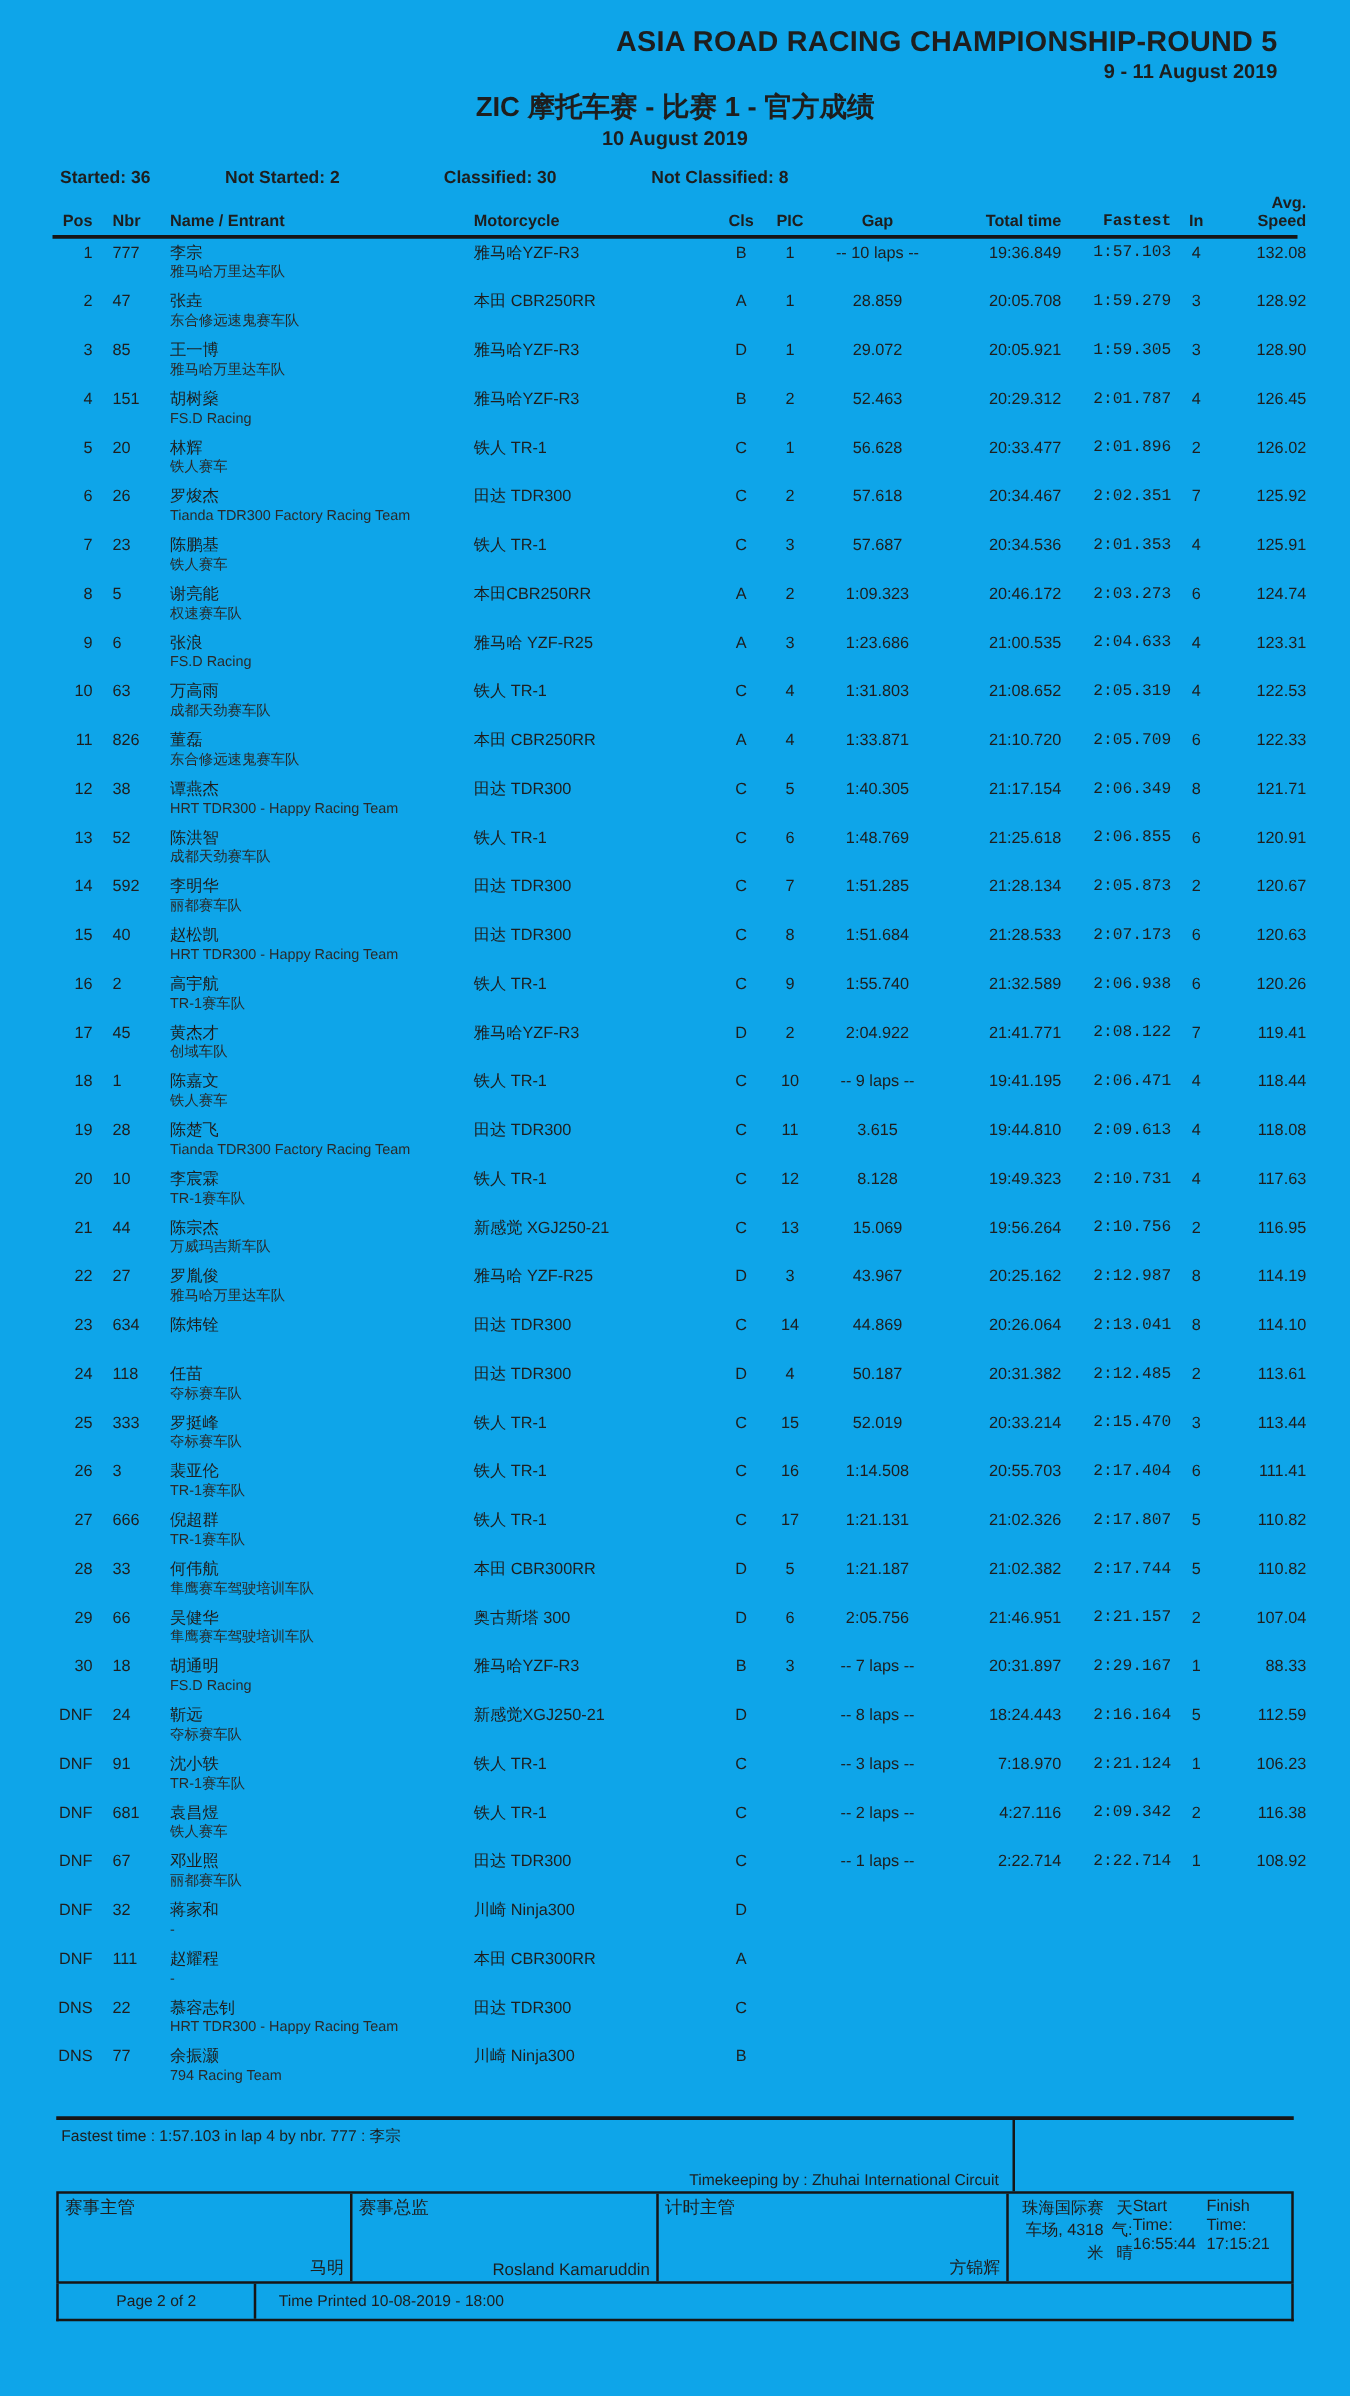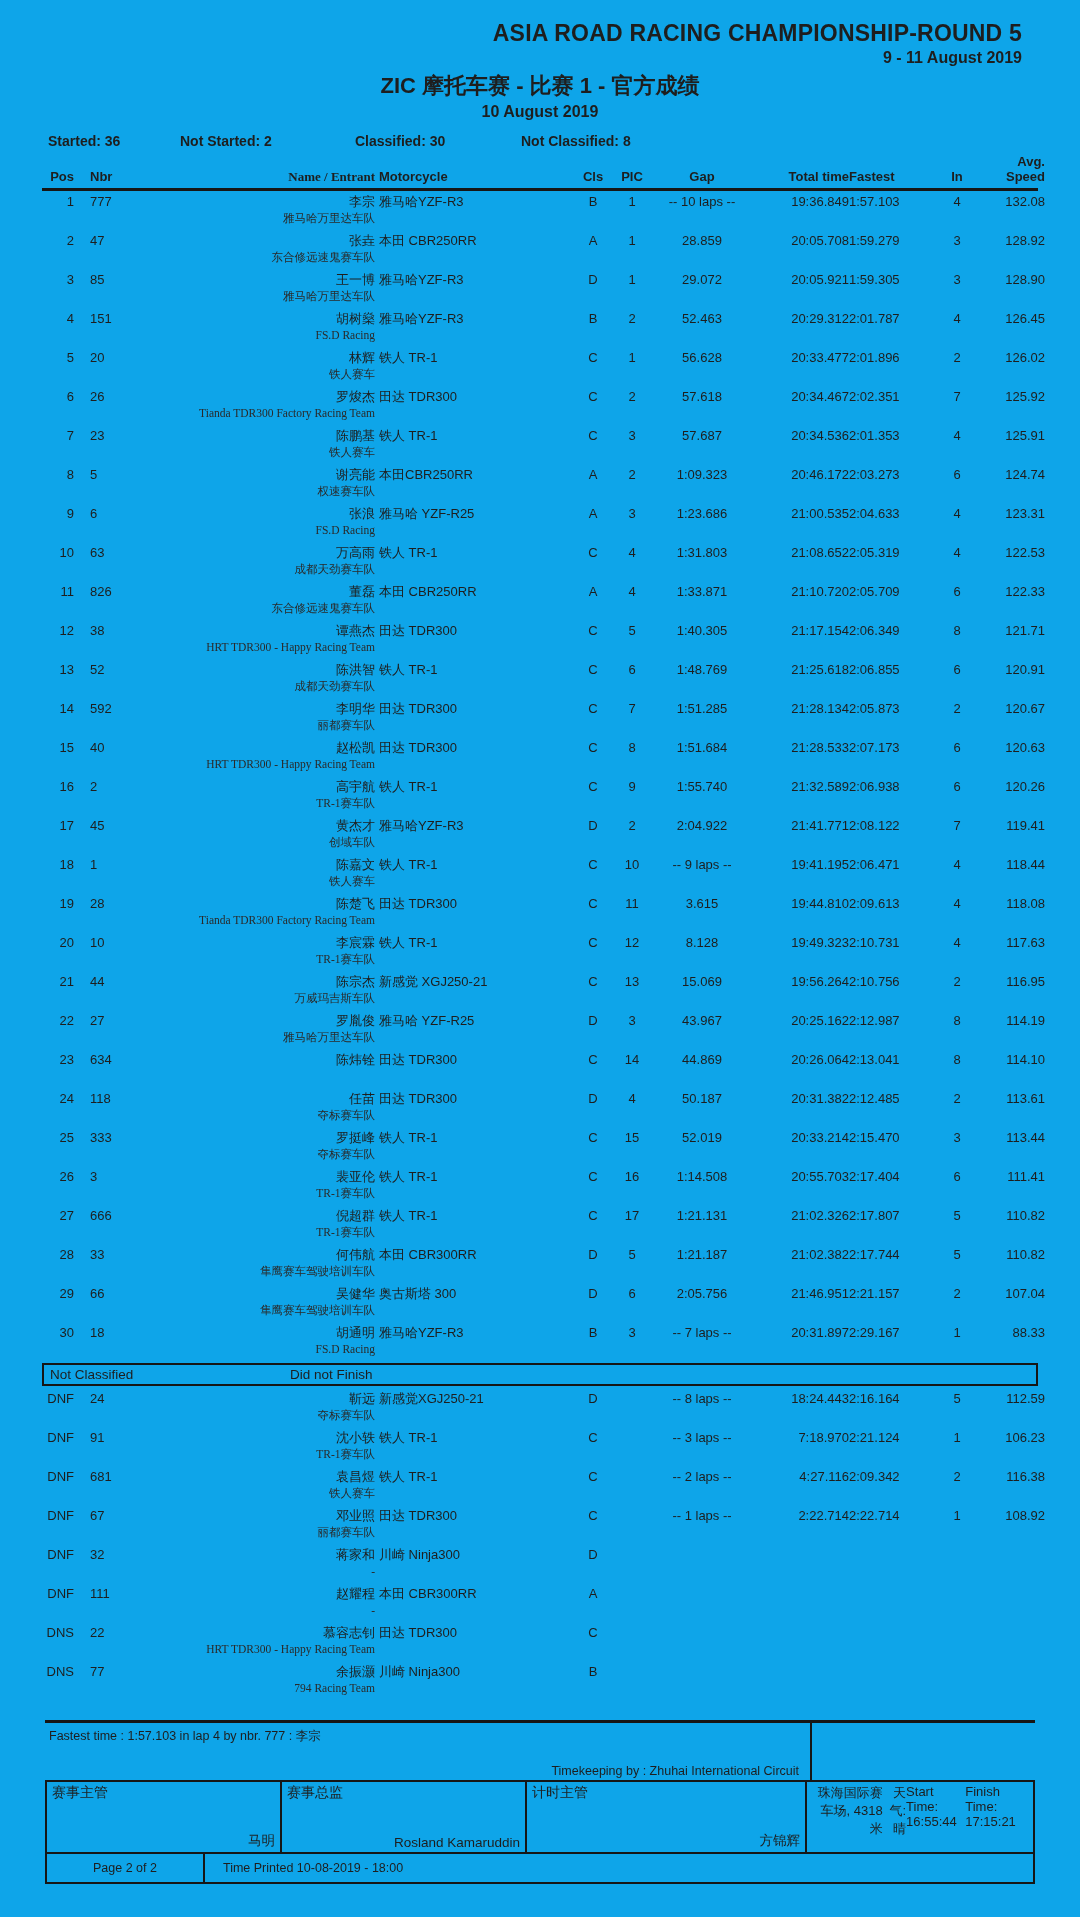--- a/index.html
+++ b/index.html
@@ -19,27 +19,27 @@
   .summary .s2{width:175px;}
   .summary .s3{width:166px;}
   
   .tbl{margin:6px 42px 0 42px;}
   .thead{display:flex;align-items:flex-end;border-bottom:3px solid #161616;
          padding-bottom:3px;font-size:13px;font-weight:bold;line-height:1.15;}
   .row{display:flex;min-height:39px;font-size:13px;line-height:1.25;align-items:flex-start;padding-top:3px;box-sizing:border-box;}
   .c{box-sizing:border-box;}
   .c-pos{width:36px;text-align:right;padding-right:4px;flex:none;}
   .c-nbr{width:52px;text-align:left;padding-left:12px;flex:none;}
-  .c-name{width:245px;text-align:right;padding-left:6px;flex:none;font-family:Liberation Serif, serif;}
+  .c-name{width:245px;text-align:left;padding-left:6px;flex:none;}
   .c-moto{width:200px;text-align:left;padding-left:4px;flex:none;}
   .c-cls{width:36px;text-align:center;flex:none;}
   .c-pic{width:42px;text-align:center;flex:none;}
   .c-gap{width:98px;text-align:center;flex:none;}
   .c-total{width:98px;text-align:right;flex:none;}
-  .c-fast{width:88px;flex:none;}
+  .c-fast{width:88px;text-align:right;flex:none;font-family:Liberation Mono, monospace;}
   .c-in{width:40px;text-align:center;flex:none;}
   .c-speed{width:68px;text-align:right;flex:none;white-space:pre-line;}
   .nm{font-size:13px;}
   .team{font-size:11.5px;color:#2a2a2a;margin-top:1px;}
   
   .ncband{margin:2px 42px 2px 42px;border:2px solid #161616;display:flex;
           font-size:13.5px;padding:2px 6px;box-sizing:border-box;}
   .ncband .ncl{width:240px;}
   
   .fastzone{margin:20px 45px 0 45px;border-top:3px solid #161616;position:relative;height:60px;box-sizing:border-box;}
@@ -599,24 +599,20 @@
     <div class="c c-pic">3</div>
     <div class="c c-gap">-- 7 laps --</div>
     <div class="c c-total">20:31.897</div>
     <div class="c c-fast">2:29.167</div>
     <div class="c c-in">1</div>
     <div class="c c-speed">88.33</div>
   </div>
 </div>
   </div>
 
-  <div class="ncband">
-    <span class="ncl">Not Classified</span>
-    <span class="ncr">Did not Finish</span>
-  </div>
 
   <div class="tbl" style="margin-top:0;">
     <div id="nc-body">
   <div class="row">
     <div class="c c-pos">DNF</div>
     <div class="c c-nbr">24</div>
     <div class="c c-name">
       <div class="nm">靳远</div>
       <div class="team">夺标赛车队</div>
     </div>

